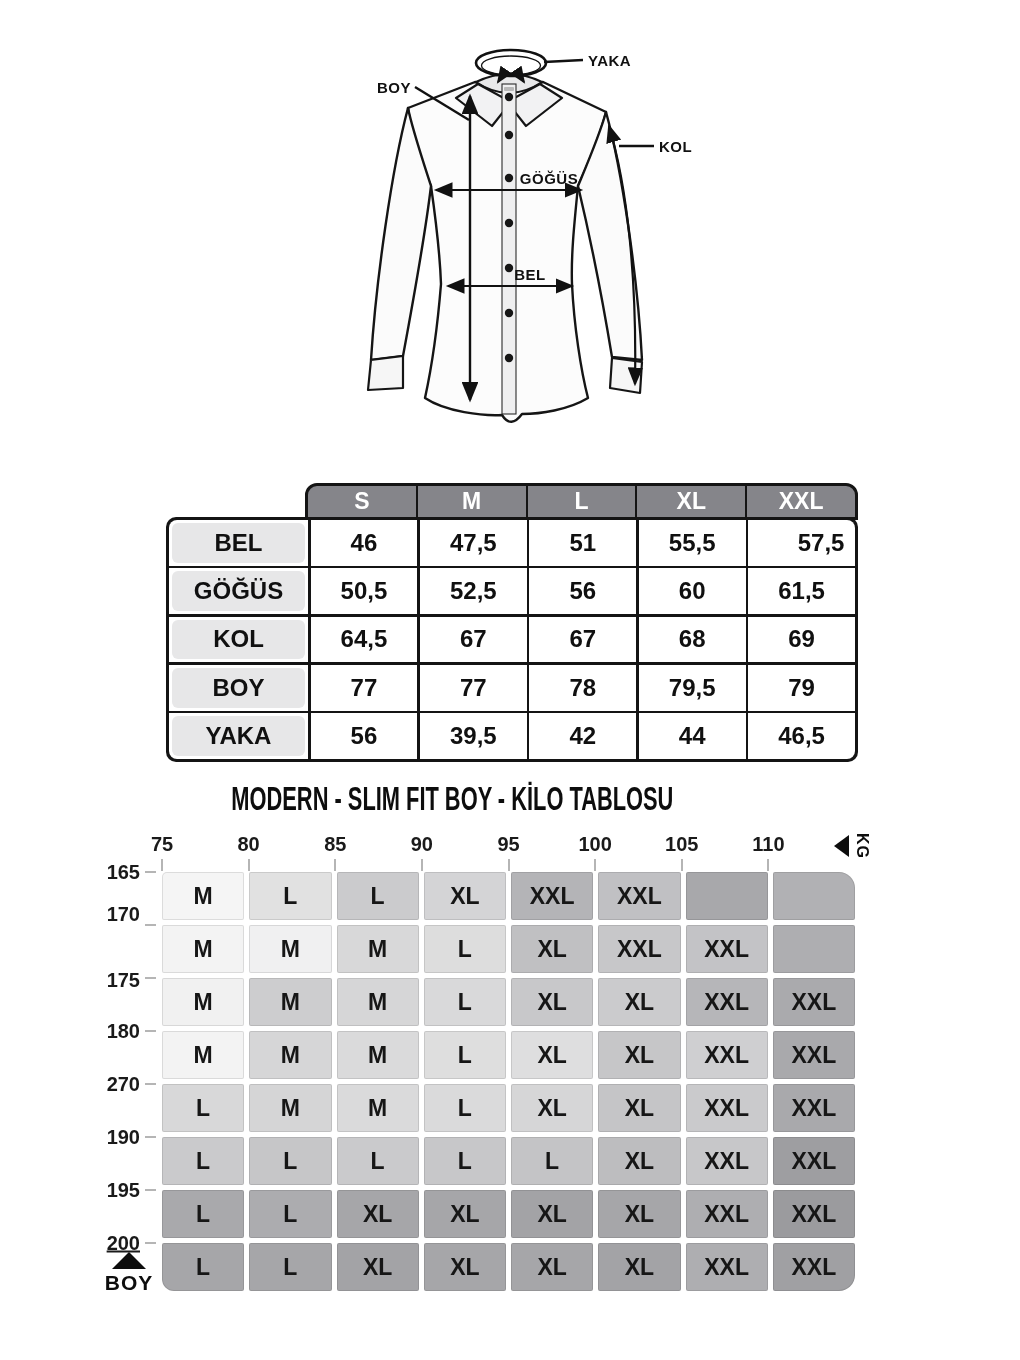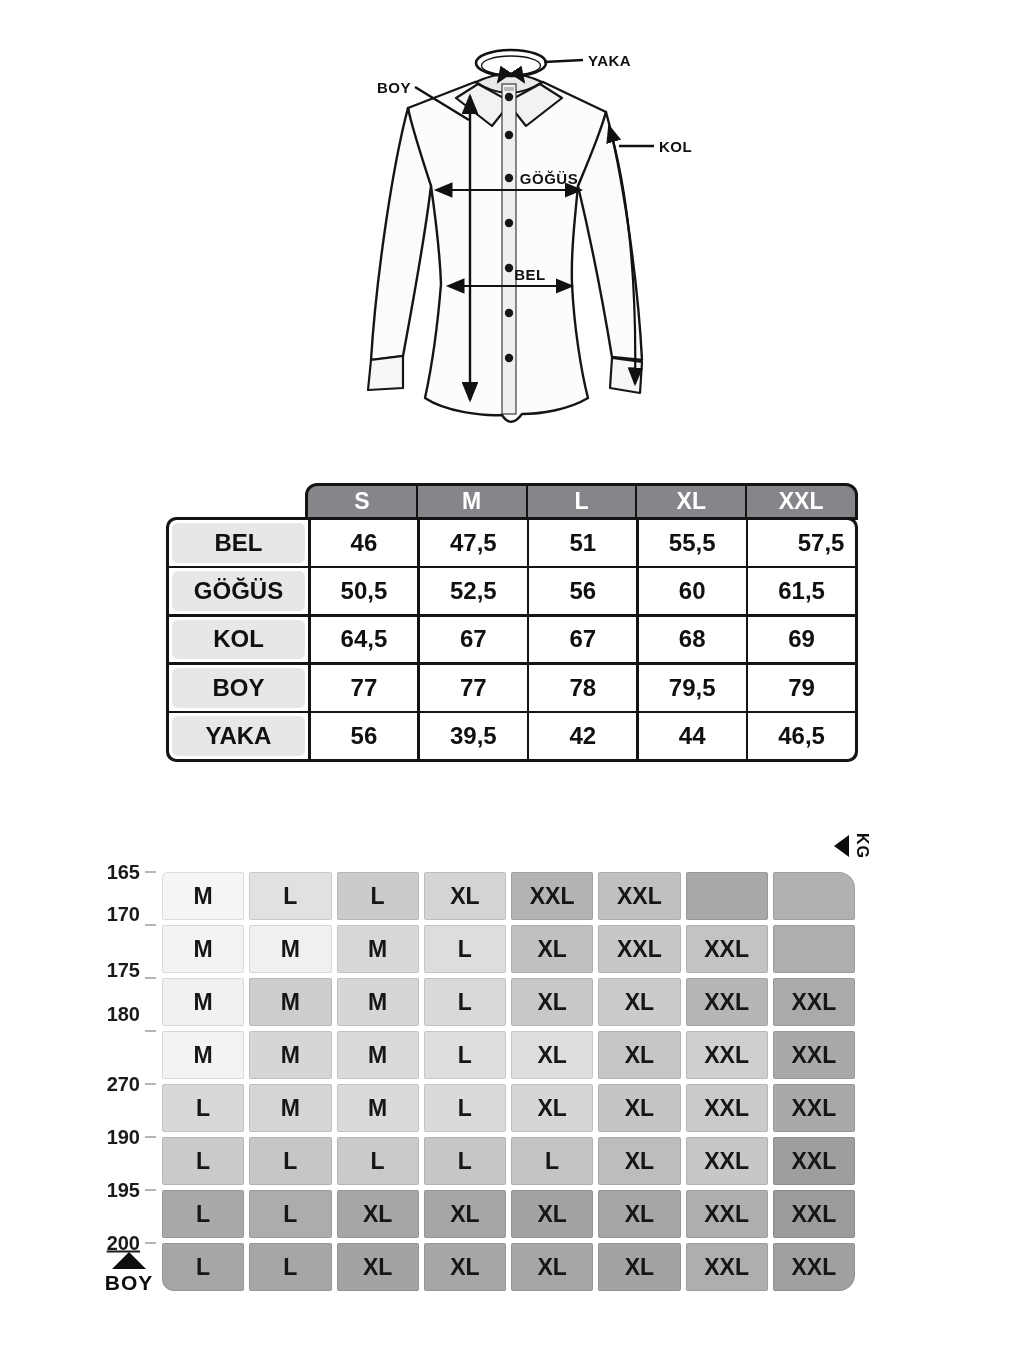--- a/index.html
+++ b/index.html
@@ -193,35 +193,56 @@
       <div class="st-label bl">
         <div class="st-label-inner">YAKA</div>
       </div>
       <div class="st-cell">56</div>
       <div class="st-cell">39,5</div>
       <div class="st-cell">42</div>
       <div class="st-cell">44</div>
       <div class="st-cell br">46,5</div>
     </div>
 
-
+  <div class="title-wrap" id="title2">
+    <span class="condensed">MODERN - SLIM FIT BOY - KİLO TABLOSU</span>
+  </div>
+
+  <div id="wt-axis">
+      <span class="wt-kg-num" style="left: 0%;">75</span>
+      <div class="wt-kg-tick" style="left: 0%;"></div>
+      <span class="wt-kg-num" style="left: 12.5%;">80</span>
+      <div class="wt-kg-tick" style="left: 12.5%;"></div>
+      <span class="wt-kg-num" style="left: 25%;">85</span>
+      <div class="wt-kg-tick" style="left: 25%;"></div>
+      <span class="wt-kg-num" style="left: 37.5%;">90</span>
+      <div class="wt-kg-tick" style="left: 37.5%;"></div>
+      <span class="wt-kg-num" style="left: 50%;">95</span>
+      <div class="wt-kg-tick" style="left: 50%;"></div>
+      <span class="wt-kg-num" style="left: 62.5%;">100</span>
+      <div class="wt-kg-tick" style="left: 62.5%;"></div>
+      <span class="wt-kg-num" style="left: 75%;">105</span>
+      <div class="wt-kg-tick" style="left: 75%;"></div>
+      <span class="wt-kg-num" style="left: 87.5%;">110</span>
+      <div class="wt-kg-tick" style="left: 87.5%;"></div>
+    </div>
 
   <div id="wt-kgmark">
     <div class="tri-left"></div>
     <div class="kg-rot">KG</div>
   </div>
 
   <div id="wt-rows">
       <span class="wt-h-num" style="top: 0px;">165</span>
       <div class="wt-h-tick" style="top: 0px;"></div>
       <span class="wt-h-num" style="top: 42px;">170</span>
       <div class="wt-h-tick" style="top: 53px;"></div>
-      <span class="wt-h-num" style="top: 98px; text-align: right;">175</span>
+      <span class="wt-h-num" style="top: 108px; text-align: right;">175</span>
       <div class="wt-h-tick" style="top: 106px;"></div>
-      <span class="wt-h-num" style="top: 142px;">180</span>
+      <span class="wt-h-num" style="top: 159px;">180</span>
       <div class="wt-h-tick" style="top: 159px;"></div>
       <span class="wt-h-num" style="top: 212px;">270</span>
       <div class="wt-h-tick" style="top: 212px;"></div>
       <span class="wt-h-num" style="top: 265px;">190</span>
       <div class="wt-h-tick" style="top: 265px;"></div>
       <span class="wt-h-num" style="top: 318px;">195</span>
       <div class="wt-h-tick" style="top: 318px;"></div>
       <span class="wt-h-num" style="top: 371px; text-decoration: underline;">200</span>
       <div class="wt-h-tick" style="top: 371px;"></div>
     </div>

